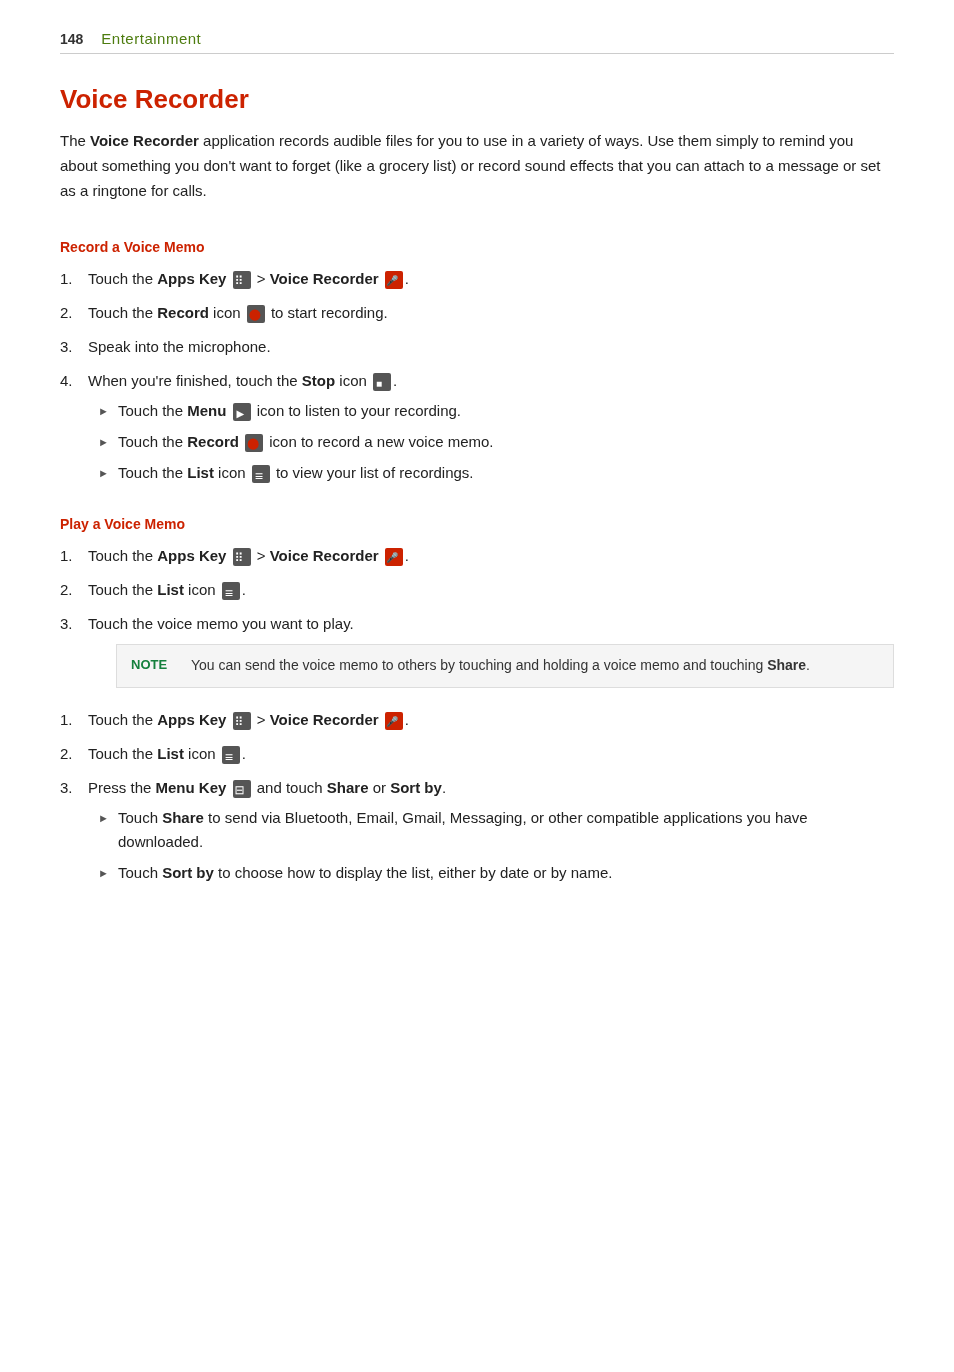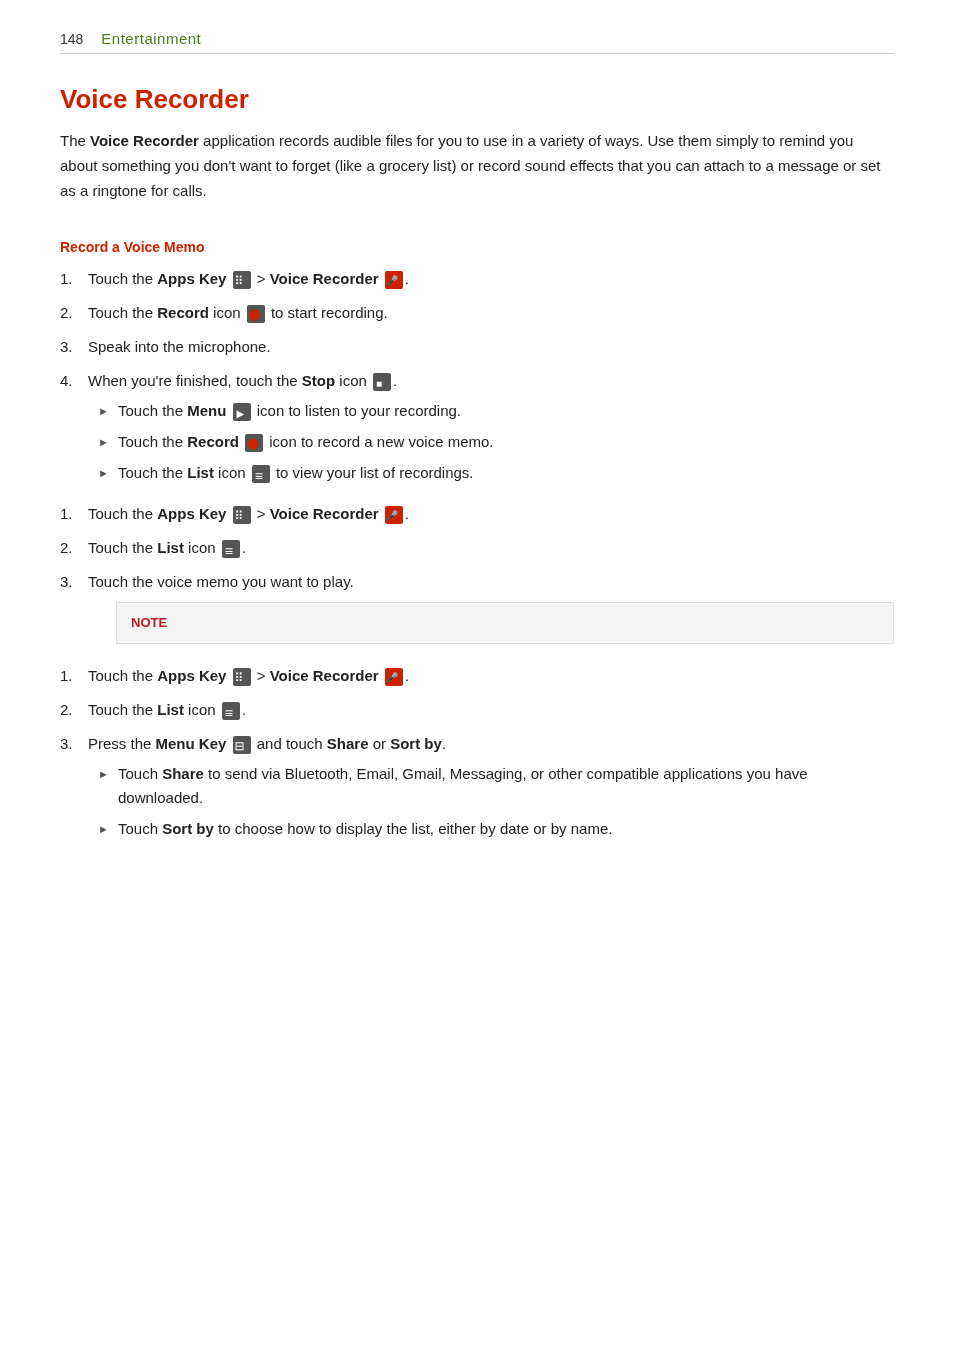--- a/index.html
+++ b/index.html
@@ -16,21 +16,21 @@
     }
     .page-header {
       display: flex;
       align-items: center;
       border-bottom: 1px solid #ccc;
       padding-bottom: 6px;
       margin-bottom: 30px;
     }
     .page-number {
       font-size: 14px;
-      font-weight: normal;
+      font-weight: bold;
       color: #333;
       margin-right: 18px;
     }
     .page-header-title {
       font-size: 15px;
       color: #4d7c0f;
       letter-spacing: 0.5px;
     }
     .section-title {
       font-size: 26px;
@@ -226,21 +226,21 @@
       display: flex;
       margin: 10px 0 10px 28px;
       background: #f5f5f5;
       border: 1px solid #ddd;
       padding: 10px 14px;
       font-size: 14px;
       line-height: 1.55;
     }
     .note-label {
       font-weight: bold;
-      color: #b91c1c;
+      color: #15803d;
       min-width: 50px;
       margin-right: 10px;
       font-size: 13px;
       text-transform: uppercase;
     }
     .note-content {
       color: #333;
       flex: 1;
     }
   </style>
@@ -295,20 +295,21 @@
           <span class="sub-list-content">Touch the <b>Record</b> <span class="record-icon icon-inline"></span> icon to record a new voice memo.</span>
         </div>
         <div class="sub-list-item">
           <span class="arrow">►</span>
           <span class="sub-list-content">Touch the <b>List</b> icon <span class="list-icon icon-inline"></span> to view your list of recordings.</span>
         </div>
       </div>
     </span>
   </div>
 
+  <div class="sub-title">Play a Voice Memo</div>
 
   <div class="list-item">
     <span class="list-number">1.</span>
     <span class="list-content">
       Touch the <b>Apps Key</b> <span class="apps-key-icon icon-inline"></span> &gt; <b>Voice Recorder</b> <span class="voice-recorder-icon icon-inline"></span>.
     </span>
   </div>
 
   <div class="list-item">
     <span class="list-number">2.</span>
@@ -316,20 +317,21 @@
       Touch the <b>List</b> icon <span class="list-icon icon-inline"></span>.
     </span>
   </div>
 
   <div class="list-item">
     <span class="list-number">3.</span>
     <span class="list-content">
       Touch the voice memo you want to play.
       <div class="note-box" style="margin-top:8px;">
         <span class="note-label">NOTE</span>
+        <span class="note-content">You can send the voice memo to others by touching and holding a voice memo and touching <b>Share</b>.</span>
       </div>
     </span>
   </div>
 
 
   <div class="list-item">
     <span class="list-number">1.</span>
     <span class="list-content">
       Touch the <b>Apps Key</b> <span class="apps-key-icon icon-inline"></span> &gt; <b>Voice Recorder</b> <span class="voice-recorder-icon icon-inline"></span>.
     </span>

